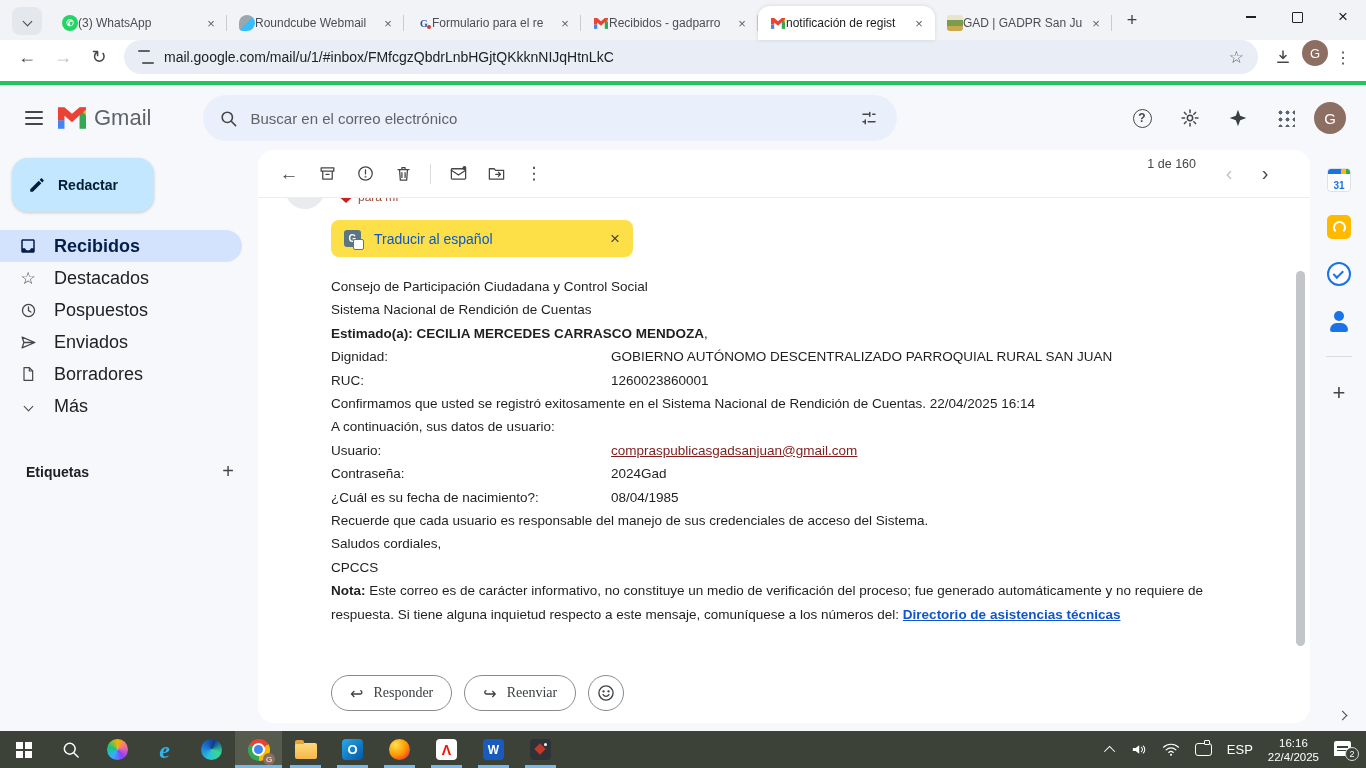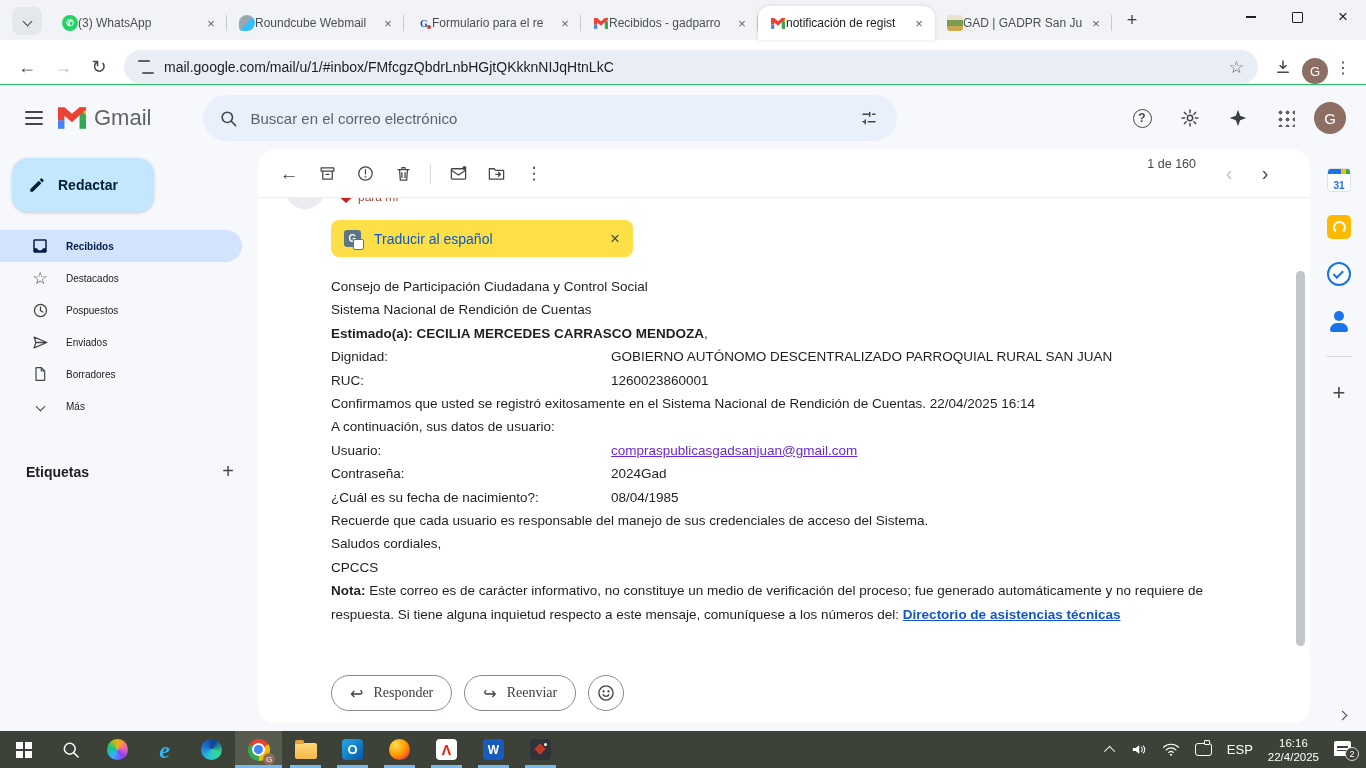--- a/index.html
+++ b/index.html
@@ -25,21 +25,21 @@
   .fav-gad { background:linear-gradient(180deg,#e8e4d0 34%,#7a9c4e 34% 67%,#caa84c 67%); }
   .newtab { width:28px; height:28px; margin:0 0 6px 6px; border-radius:50%; display:flex; align-items:center; justify-content:center; font-size:18px; color:#3c4043; }
   .newtab::before { content:"+"; }
   .wincontrols { position:absolute; right:0; top:0; height:34px; display:flex; }
   .wc { width:46px; height:34px; display:flex; align-items:center; justify-content:center; color:#202124; }
   .wc-min::before { content:""; width:10px; height:1.5px; background:#202124; }
   .wc-max::before { content:""; width:9px; height:9px; border:1.2px solid #202124; border-radius:1px; }
   .wc-close::before { content:"×"; font-size:17px; }
 
   
-  .btoolbar { height:45px; background:#fff; display:flex; align-items:flex-end; padding:0 10px; gap:2px; border-bottom:1px solid #22c55e; }
+  .btoolbar { height:45px; background:#fff; display:flex; align-items:flex-start; padding:0 10px; gap:2px; border-bottom:4px solid #22c55e; }
   .navbtn { width:34px; height:34px; border-radius:50%; display:flex; align-items:center; justify-content:center; font-size:18px; color:#46484b; }
   .navbtn.dis { color:#bdc1c6; }
   .i-back::before{content:"←";} .i-fwd::before{content:"→";} .i-reload::before{content:"↻";}
   .omnibox { flex:1; height:34px; background:#e9eef6; border-radius:17px; display:flex; align-items:center; gap:10px; padding:0 14px; margin:0 6px; }
   .siteinfo { width:16px; height:14px; display:flex; flex-direction:column; justify-content:space-between; }
   .siteinfo i { display:block; height:2px; border-radius:2px; background:#5f6368; position:relative; }
   .siteinfo i:first-child { width:12px; } .siteinfo i:last-child { width:12px; align-self:flex-end; }
   .urltext { font-size:14px; color:#202124; flex:1; white-space:nowrap; overflow:hidden; }
   .i-star { font-size:17px; color:#5f6368; } .i-star::before{content:"☆";}
   .avatar { width:26px; height:26px; border-radius:50%; background:#8d6e63; color:#fff; font-size:13px; display:flex; align-items:center; justify-content:center; }
@@ -58,21 +58,21 @@
   .gm-right { margin-left:auto; display:flex; align-items:center; gap:8px; padding-right:6px; }
   .helpc { width:19px; height:19px; border:1.7px solid #444746; border-radius:50%; display:flex; align-items:center; justify-content:center; font-size:12px; font-weight:bold; color:#444746; }
   .helpc::before{content:"?";}
   .appgrid { width:18px; height:18px; background-image:radial-gradient(#5f6368 1.9px, transparent 2.1px); background-size:7px 7px; background-position:0 0; }
   .gm-avatar { width:32px; height:32px; border-radius:50%; background:#8d6e63; color:#fff; font-size:15px; display:flex; align-items:center; justify-content:center; }
 
   
   .gm-side { position:absolute; left:0; top:64px; width:256px; bottom:0; }
   .compose { width:142px; height:54px; background:#c2e7ff; border-radius:16px; margin:8px 0 0 12px; display:flex; align-items:center; gap:12px; padding:0 16px; font-size:14px; font-weight:600; color:#001d35; box-shadow:0 1px 3px rgba(60,64,67,.25); }
   .nav { margin-top:18px; }
-  .nav-item { height:32px; margin-right:14px; display:flex; align-items:center; gap:16px; padding-left:30px; border-radius:0 16px 16px 0; font-size:10px; color:#202124; }
+  .nav-item { height:32px; margin-right:14px; display:flex; align-items:center; gap:16px; padding-left:18px; border-radius:0 16px 16px 0; font-size:18px; color:#202124; }
   .nav-item .nic { width:20px; display:flex; justify-content:center; color:#444746; font-size:16px; }
   .nav-item.active { background:#d3e3fd; font-weight:700; color:#041e49; }
   .star-g::before{content:"☆"; font-size:17px;}
   .chev { width:7px; height:7px; border-right:1.8px solid #444746; border-bottom:1.8px solid #444746; display:inline-block; }
   .chev.down { transform:rotate(45deg); }
   .chev.right { transform:rotate(-45deg); }
   .labels-row { display:flex; align-items:center; margin:38px 22px 0 26px; }
   .labels-title { font-size:14px; font-weight:600; color:#202124; flex:1; }
   .plus18 { font-size:20px; color:#444746; } .plus18::before{content:"+";}
 
@@ -99,21 +99,21 @@
   .translate-bar { position:absolute; left:73px; top:22px; width:302px; height:37px; background:#fde047; border-radius:8px; display:flex; align-items:center; padding:0 13px; gap:13px; }
   .tr-ic { width:17px; height:17px; background:#5c7584; border-radius:3px; color:#fff; font-size:10px; font-weight:bold; display:flex; align-items:center; justify-content:center; position:relative; }
   .tr-ic::before { content:"G"; }
   .tr-ic::after { content:""; position:absolute; right:-3px; bottom:-3px; width:9px; height:9px; background:#fff; border:1px solid #5c7584; border-radius:2px; }
   .tr-text { font-size:14px; font-weight:500; color:#0b57d0; flex:1; }
   .tr-close { font-size:17px; color:#444746; } .tr-close::before{content:"×";}
 
   .mail-body { position:absolute; left:73px; top:77px; width:925px; font-size:13.5px; line-height:23.4px; color:#1f1f1f; }
   .frow { display:flex; }
   .flabel { width:280px; flex:0 0 280px; }
-  .maillink { color:#6d28d9; text-decoration:underline; }
+  .maillink { color:#7f1d1d; text-decoration:underline; }
   .bold { font-weight:bold; }
   .notelink { color:#1155cc; font-weight:bold; text-decoration:underline; }
 
   .reply-row { position:absolute; left:73px; bottom:12px; display:flex; align-items:center; gap:12px;font-family:Liberation Serif, serif; }
   .pillbtn { height:36px; border:1px solid #868b90; border-radius:18px; display:flex; align-items:center; gap:10px; padding:0 18px; font-size:14px; font-weight:500; color:#3c4043; background:#fff; }
   .i-reply::before{content:"↩"; font-size:16px;} .i-forwd::before{content:"↪"; font-size:16px;}
   .emojibtn { width:36px; height:36px; border:1px solid #868b90; border-radius:50%; display:flex; align-items:center; justify-content:center; }
 
   .gm-scrollbar { position:absolute; right:5px; top:121px; width:9px; height:375px; background:#c2c5c9; border-radius:5px; }
 

